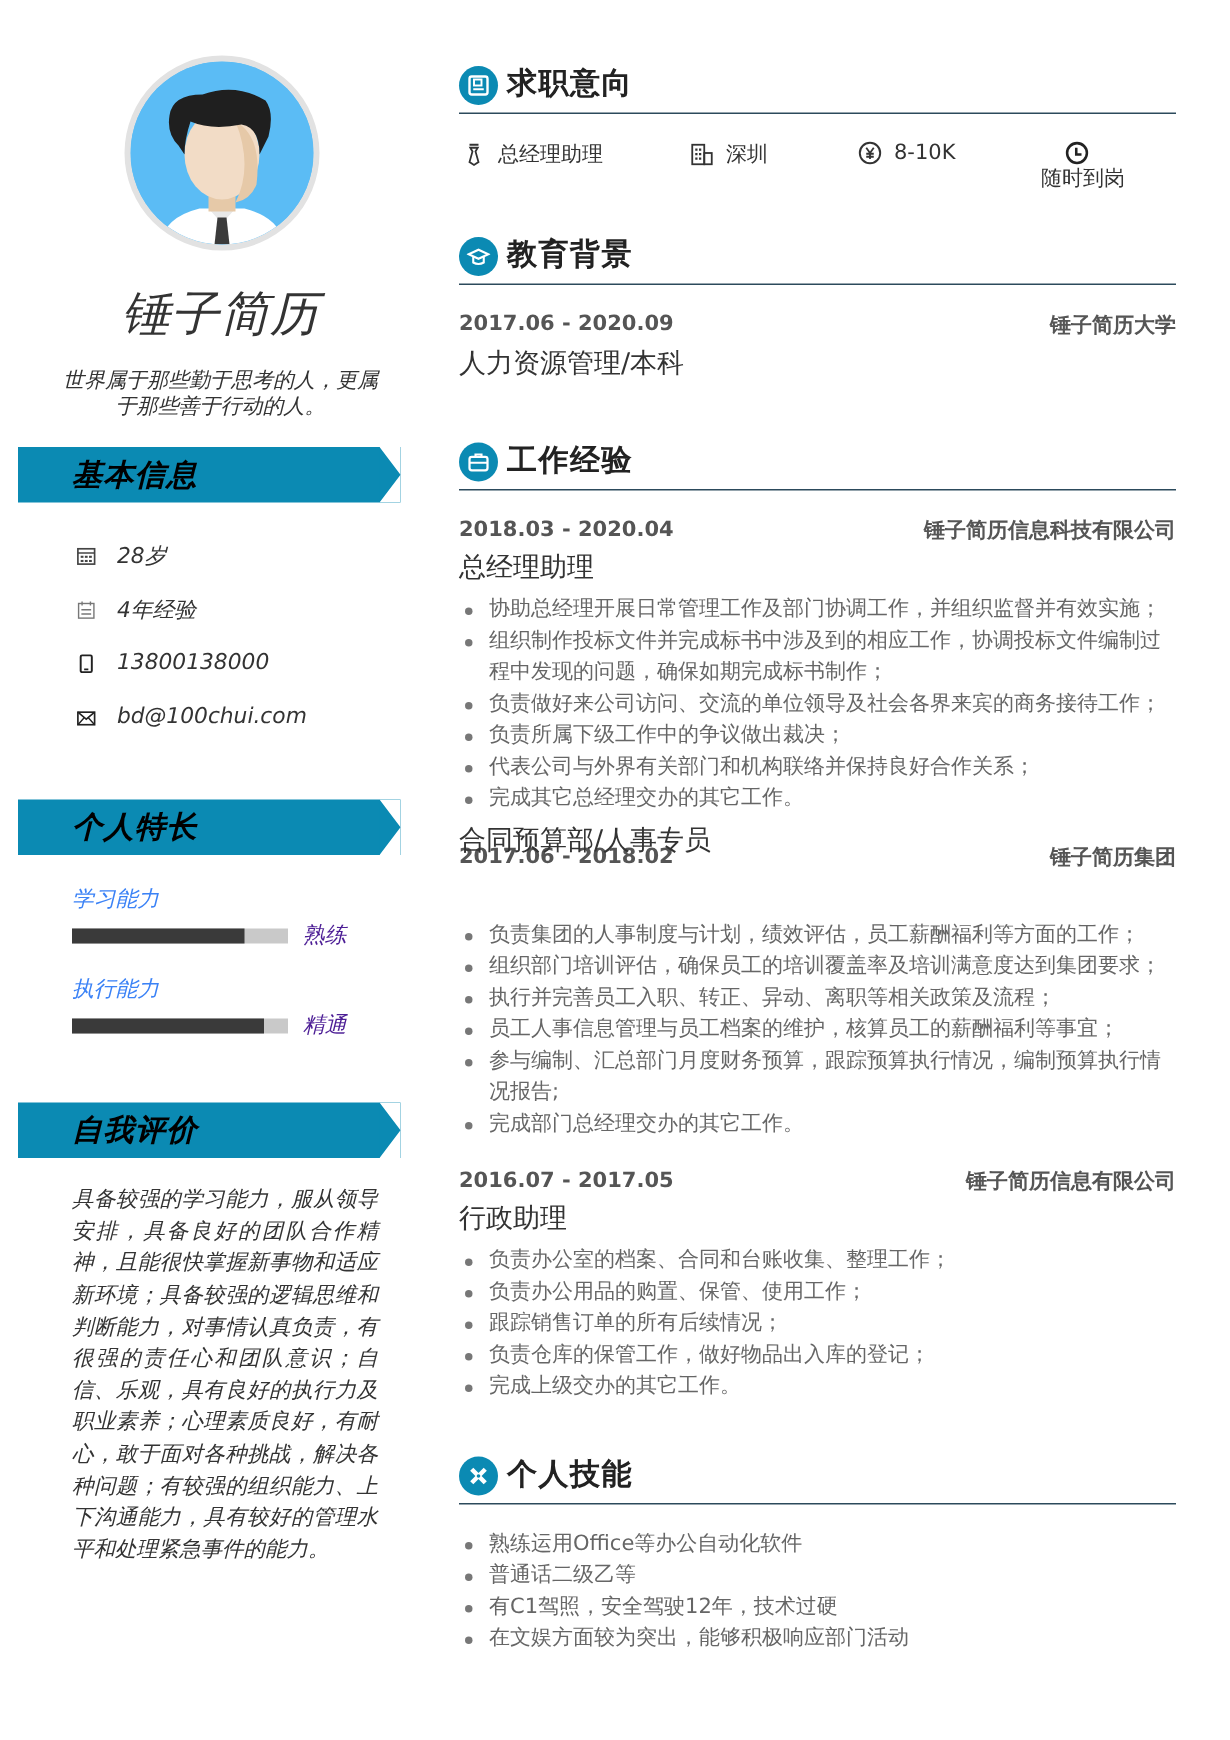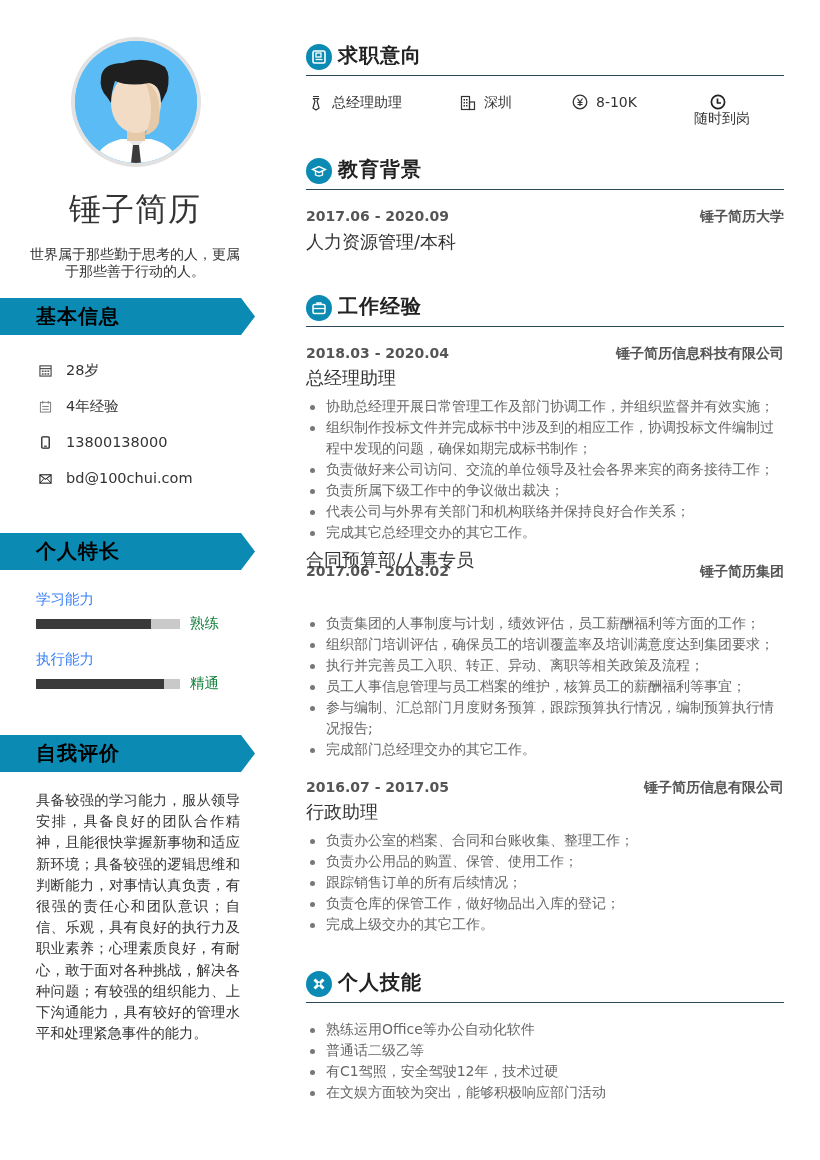--- a/index.html
+++ b/index.html
@@ -1,20 +1,20 @@
 <!DOCTYPE html>
 <html><head>
 <meta charset="utf-8">
 <style>
   * { margin:0; padding:0; box-sizing:border-box; }
   html, body { width:820px; height:1160px; background:#ffffff; overflow:hidden; }
   body { font-family: "DejaVu Sans", "Liberation Sans", sans-serif; color:#333; position:relative; }
 
   
-  .left { position:absolute; left:0; top:0; width:280px; height:1160px; }
+  .left { position:absolute; left:12px; top:0; width:280px; height:1160px;font-style:italic; }
   .avatar-wrap { position:absolute; left:71px; top:37px; width:130px; height:130px; border-radius:50%; background:#e2e2e2; padding:4px; }
   .avatar { width:122px; height:122px; border-radius:50%; overflow:hidden; background:#5bbcf5; position:relative; }
   .avatar svg { width:122px; height:122px; display:block; }
   .name { position:absolute; left:0; width:270px; top:188px; text-align:center; font-size:32px; color:#333; letter-spacing:1px; }
   .motto { position:absolute; left:30px; width:210px; top:246px; text-align:center; font-size:14px; line-height:17px; color:#333; }
 
   .banner { position:absolute; left:0; width:255px; height:37px; background:#0b8ab3; }
   .banner::after { content:""; position:absolute; right:-1px; top:0; width:0; height:0;
     border-top:18.5px solid #fff; border-bottom:18.5px solid #fff; border-left:0; }
   .banner .notch { position:absolute; right:0; top:0; width:14px; height:37px; }
@@ -23,21 +23,21 @@
   .info-list { position:absolute; left:38px; top:352px; width:220px; }
   .info-item { display:flex; align-items:center; height:36px; font-size:14.5px; color:#333; }
   .info-item .ico { width:14px; height:14px; margin-right:14px; display:flex; align-items:center; justify-content:center; }
   .info-item .ico svg { width:13px; height:13px; }
 
   .skill { position:absolute; left:36px; width:220px; }
   .skill-label { font-size:14.5px; color:#3b82f6; height:20px; }
   .skill-row { display:flex; align-items:center; margin-top:4px; }
   .bar { width:144px; height:10px; background:#c9c9c9; position:relative; }
   .bar .fill { position:absolute; left:0; top:0; height:10px; background:#3a3a3a; }
-  .skill-level { margin-left:10px; font-size:14.5px; color:#15803d; }
+  .skill-level { margin-left:10px; font-size:14.5px; color:#4c1d95; }
 
   .self-eval { position:absolute; left:36px; top:790px; width:204px; font-size:14.3px; line-height:21.2px; color:#333; text-align:justify; }
 
   
   .right { position:absolute; left:306px; top:0; width:478px; }
   .sec-head { position:absolute; left:0; width:478px; height:34px; border-bottom:1.5px solid #2c4a5c; }
   .sec-icon { position:absolute; left:0; top:2px; width:26px; height:26px; border-radius:50%; background:#0b8ab3; display:flex; align-items:center; justify-content:center; }
   .sec-icon svg { width:16px; height:16px; }
   .sec-title { position:absolute; left:32px; top:0px; font-size:20px; font-weight:bold; color:#222; letter-spacing:1px; }
 

